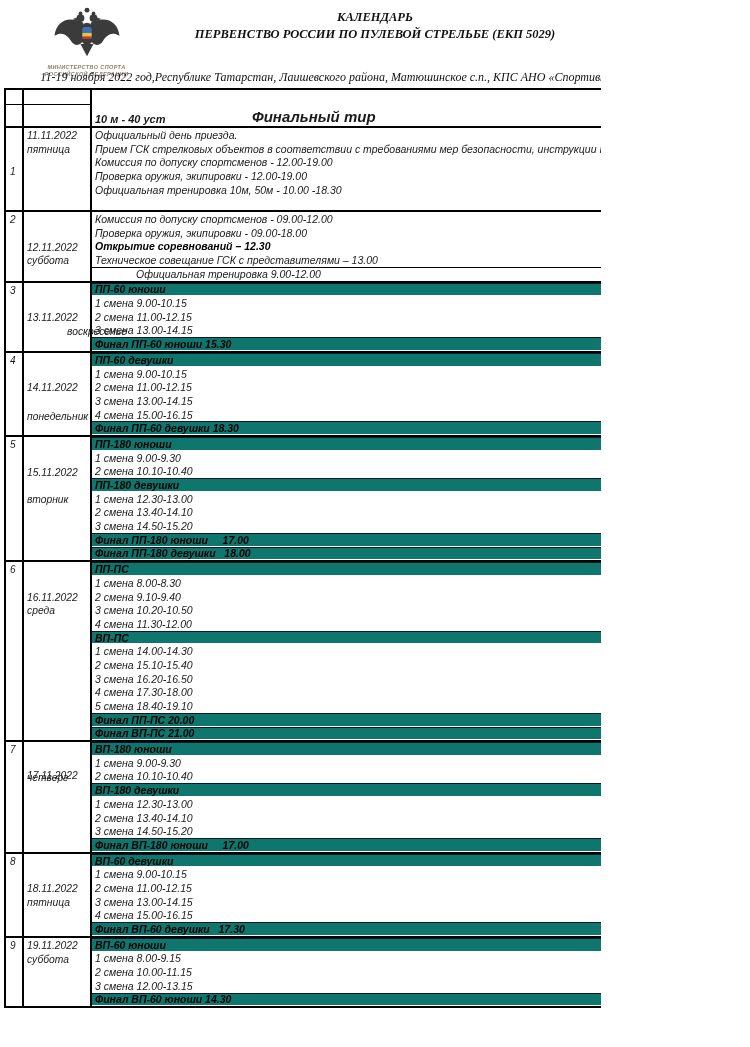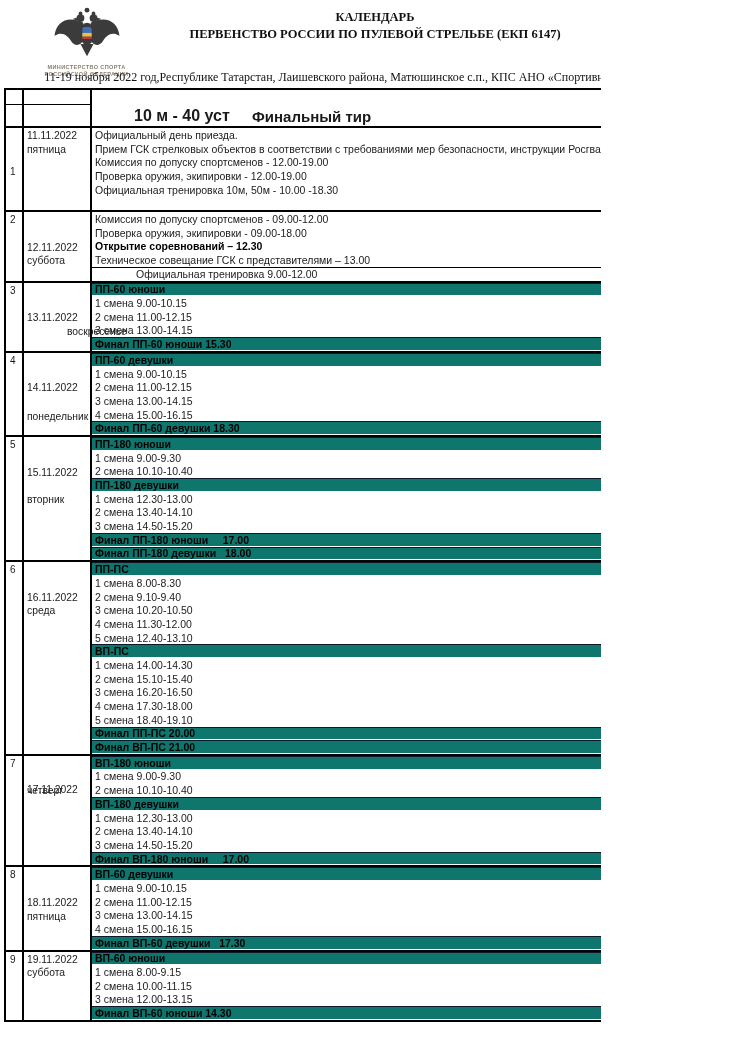--- a/index.html
+++ b/index.html
@@ -1,18 +1,18 @@
 <!DOCTYPE html>
 <html><head>
 <meta charset="utf-8">
 <style>
   html,body{margin:0;padding:0;}
   body{background:#fff;}
   .page{position:relative;width:601px;height:1047px;background:#fff;overflow:hidden;
-        font-family:"Liberation Sans",sans-serif;color:#1a1a1a;}
+        font-family:"Liberation Sans",sans-serif;color:#1a1a1a;font-style:italic;}
 
   
   .hdr{position:absolute;left:0;top:0;width:750px;height:88px;}
   .logo-left{position:absolute;left:14px;top:6px;width:145px;text-align:center;}
   .logo-right{position:absolute;right:4px;top:6px;width:92px;text-align:center;}
   .logo-caption{font-size:5.5px;line-height:6.5px;letter-spacing:.4px;white-space:pre-line;
                 color:#8d8070;font-weight:700;margin-top:2px;}
   .logo-caption.red{color:#c7362b;}
   .titles{position:absolute;left:160px;top:10px;width:430px;text-align:center;
           font-family:"Liberation Serif",serif;font-weight:700;color:#111;}
@@ -26,21 +26,21 @@
              background:#fff;box-sizing:border-box;}
   .trow{display:flex;border-bottom:2px solid #000;}
   .trow.last{border-bottom:none;}
   .c-num{flex:none;width:16px;border-right:2px solid #000;position:relative;}
   .c-date{flex:none;width:66px;border-right:2px solid #000;position:relative;}
   .c-body{flex:1;position:relative;min-width:0;}
 
   .thead{display:flex;border-bottom:2px solid #000;height:36px;}
   .thead .c-body{display:flex;align-items:flex-end;}
   .hdr-split{position:absolute;left:0;right:0;top:14px;border-top:1px solid #000;}
-  .range-h{font-size:16px;font-weight:700;padding:0 0 1px 3px;white-space:pre;margin-left:39px;}
+  .range-h{font-size:11px;font-weight:700;padding:0 0 1px 3px;white-space:pre;}
   .final-h{position:absolute;left:160px;bottom:1px;font-size:15px;font-weight:700;white-space:pre;}
 
   .line{height:13.7px;box-sizing:border-box;display:flex;align-items:center;
         padding-left:3px;font-size:10.5px;white-space:pre;overflow:hidden;}
   .line.bold{font-weight:700;color:#000;}
   .line.green{background:#0f766e;font-weight:700;color:#000;
               border-top:1px solid #0f172a;border-bottom:1px solid #fff;}
   .line.sep{border-top:1px solid #000;padding-left:44px;}
   .num{position:absolute;left:4px;font-size:10px;line-height:13.7px;}
   .dt{position:absolute;left:3px;font-size:10.3px;line-height:13.7px;white-space:nowrap;}
@@ -72,21 +72,21 @@
           <rect x="35" y="29" width="10" height="4" fill="#e8c23a"></rect>
           <rect x="35" y="33" width="10" height="2.5" fill="#c7362b"></rect>
         </svg>
       </span>
       <div class="logo-caption">МИНИСТЕРСТВО СПОРТА
 РОССИЙСКОЙ ФЕДЕРАЦИИ</div>
     </div>
 
     <div class="titles">
       <div class="title-1">КАЛЕНДАРЬ</div>
-      <div class="title-2">ПЕРВЕНСТВО РОССИИ ПО ПУЛЕВОЙ СТРЕЛЬБЕ (ЕКП 6147)</div>
+      <div class="title-2">ПЕРВЕНСТВО РОССИИ ПО ПУЛЕВОЙ СТРЕЛЬБЕ (ЕКП 5029)</div>
     </div>
 
     <div class="logo-right">
       <span>
         <svg width="48" height="50" viewBox="0 0 48 50">
           <g fill="none" stroke="#c7362b">
             <circle cx="25" cy="19" r="15" stroke-width="4.5"></circle>
             <circle cx="25" cy="19" r="8.5" stroke-width="4"></circle>
           </g>
           <circle cx="25" cy="19" r="3.6" fill="#c7362b"></circle>
@@ -212,21 +212,20 @@
           <div class="c-date">
             <span class="dt" style="top: 28.4px;">16.11.2022</span>
             <span class="dt" style="top: 42.1px;">среда</span>
           </div>
           <div class="c-body">
             <div class="line green">ПП-ПС</div>
             <div class="line">1 смена 8.00-8.30</div>
             <div class="line">2 смена 9.10-9.40</div>
             <div class="line">3 смена 10.20-10.50</div>
             <div class="line">4 смена 11.30-12.00</div>
-            <div class="line">5 смена 12.40-13.10</div>
             <div class="line green">ВП-ПС</div>
             <div class="line">1 смена 14.00-14.30</div>
             <div class="line">2 смена 15.10-15.40</div>
             <div class="line">3 смена 16.20-16.50</div>
             <div class="line">4 смена 17.30-18.00</div>
             <div class="line">5 смена 18.40-19.10</div>
             <div class="line green">Финал ПП-ПС 20.00</div>
             <div class="line green">Финал ВП-ПС 21.00</div>
           </div>
         </div>

